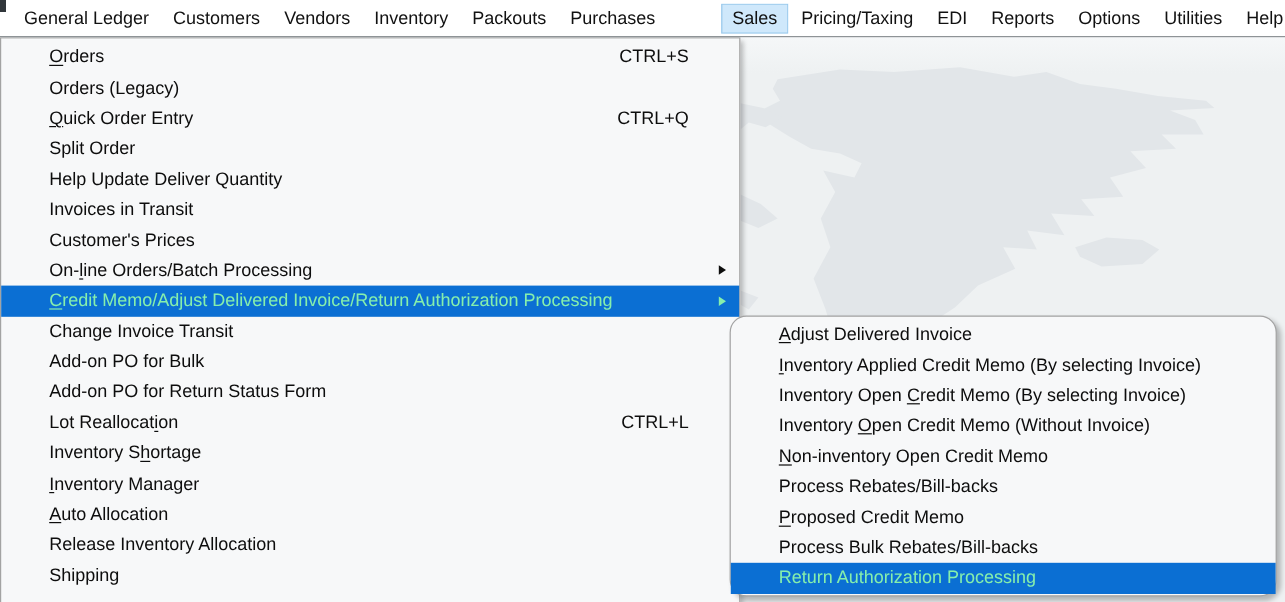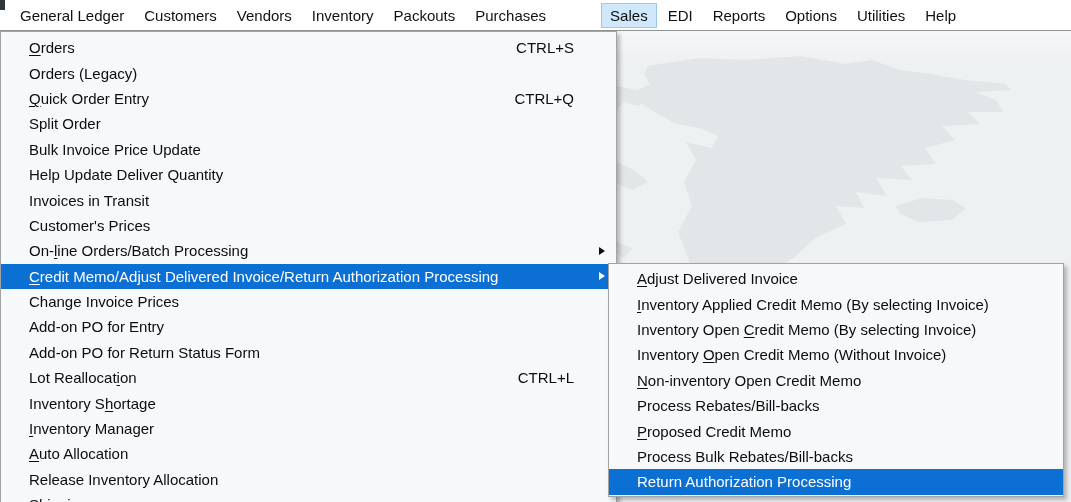--- a/index.html
+++ b/index.html
@@ -38,27 +38,27 @@
   .corner-artifact{
     position:absolute;left:0;top:0;width:5px;height:10px;background:#31363b;z-index:4;
   }
   
   .menu{
     position:absolute;background:var(--menu-bg);
     border:1px solid #a3a3a3;box-sizing:border-box;
     box-shadow:3px 3px 4px rgba(0,0,0,0.25);
   }
   .menu.main{left:0;top:31px;width:617px;height:520px;padding-top:3px;z-index:2;}
-  .menu.sub{left:608px;top:263px;width:456px;height:234px;padding-top:2px;z-index:5;}
+  .menu.sub{left:608px;top:263px;width:456px;height:234px;padding-top:2px;z-index:5;border-radius:14px;}
   .menu-row{
     height:25.4px;display:flex;align-items:center;position:relative;
     padding:0 11px 0 28px;font-size:15px;color:#0d0d0d;white-space:nowrap;cursor:default;
   }
-  .menu-row.hl{background:var(--hl);color:#ffffff;}
-  .menu-row .label{flex:0 0 auto;}
+  .menu-row.hl{background:var(--hl);color:#86efac;}
+  .menu-row .label{flex:0 0 auto;margin-left:12px;}
   .menu-row .shortcut{margin-left:auto;padding-right:31px;}
   .menu-row .arrow{
     position:absolute;right:11px;top:50%;transform:translateY(-50%);
     width:0;height:0;border-top:4px solid transparent;border-bottom:4px solid transparent;
     border-left:6px solid currentColor;
   }
   .mn{text-decoration:underline;text-underline-offset:2px;text-decoration-thickness:1px;}
 </style>
 </head>
 <body>
@@ -102,20 +102,23 @@
     <div class="mb-item">
       <span>Packouts</span>
     </div>
     <div class="mb-item">
       <span>Purchases</span>
     </div>
     <div class="mb-item selected">
       <span>Sales</span>
     </div>
     <div class="mb-item">
+      <span>Pricing/Taxing</span>
+    </div>
+    <div class="mb-item">
       <span>EDI</span>
     </div>
     <div class="mb-item">
       <span>Reports</span>
     </div>
     <div class="mb-item">
       <span>Options</span>
     </div>
     <div class="mb-item">
       <span>Utilities</span>
@@ -132,46 +135,43 @@
     </div>
     <div class="menu-row">
       <span class="label">Orders (Legacy)</span>
     </div>
     <div class="menu-row">
       <span class="label"><span class="mn">Q</span>uick Order Entry</span>
       <span class="shortcut">CTRL+Q</span>
     </div>
     <div class="menu-row">
       <span class="label">Split Order</span>
-    </div>
-    <div class="menu-row">
-      <span class="label">Bulk Invoice Price Update</span>
     </div>
     <div class="menu-row">
       <span class="label">Help Update Deliver Quantity</span>
     </div>
     <div class="menu-row">
       <span class="label">Invoices in Transit</span>
     </div>
     <div class="menu-row">
       <span class="label">Customer's Prices</span>
     </div>
     <div class="menu-row">
       <span class="label">On-<span class="mn">l</span>ine Orders/Batch Processing</span>
       <span class="arrow"></span>
     </div>
     <div class="menu-row hl">
       <span class="label"><span class="mn">C</span>redit Memo/Adjust Delivered Invoice/Return Authorization Processing</span>
       <span class="arrow"></span>
     </div>
     <div class="menu-row">
-      <span class="label">Change Invoice Prices</span>
-    </div>
-    <div class="menu-row">
-      <span class="label">Add-on PO for Entry</span>
+      <span class="label">Change Invoice Transit</span>
+    </div>
+    <div class="menu-row">
+      <span class="label">Add-on PO for Bulk</span>
     </div>
     <div class="menu-row">
       <span class="label">Add-on PO for Return Status Form</span>
     </div>
     <div class="menu-row">
       <span class="label">Lot Reallocat<span class="mn">i</span>on</span>
       <span class="shortcut">CTRL+L</span>
     </div>
     <div class="menu-row">
       <span class="label">Inventory S<span class="mn">h</span>ortage</span>

